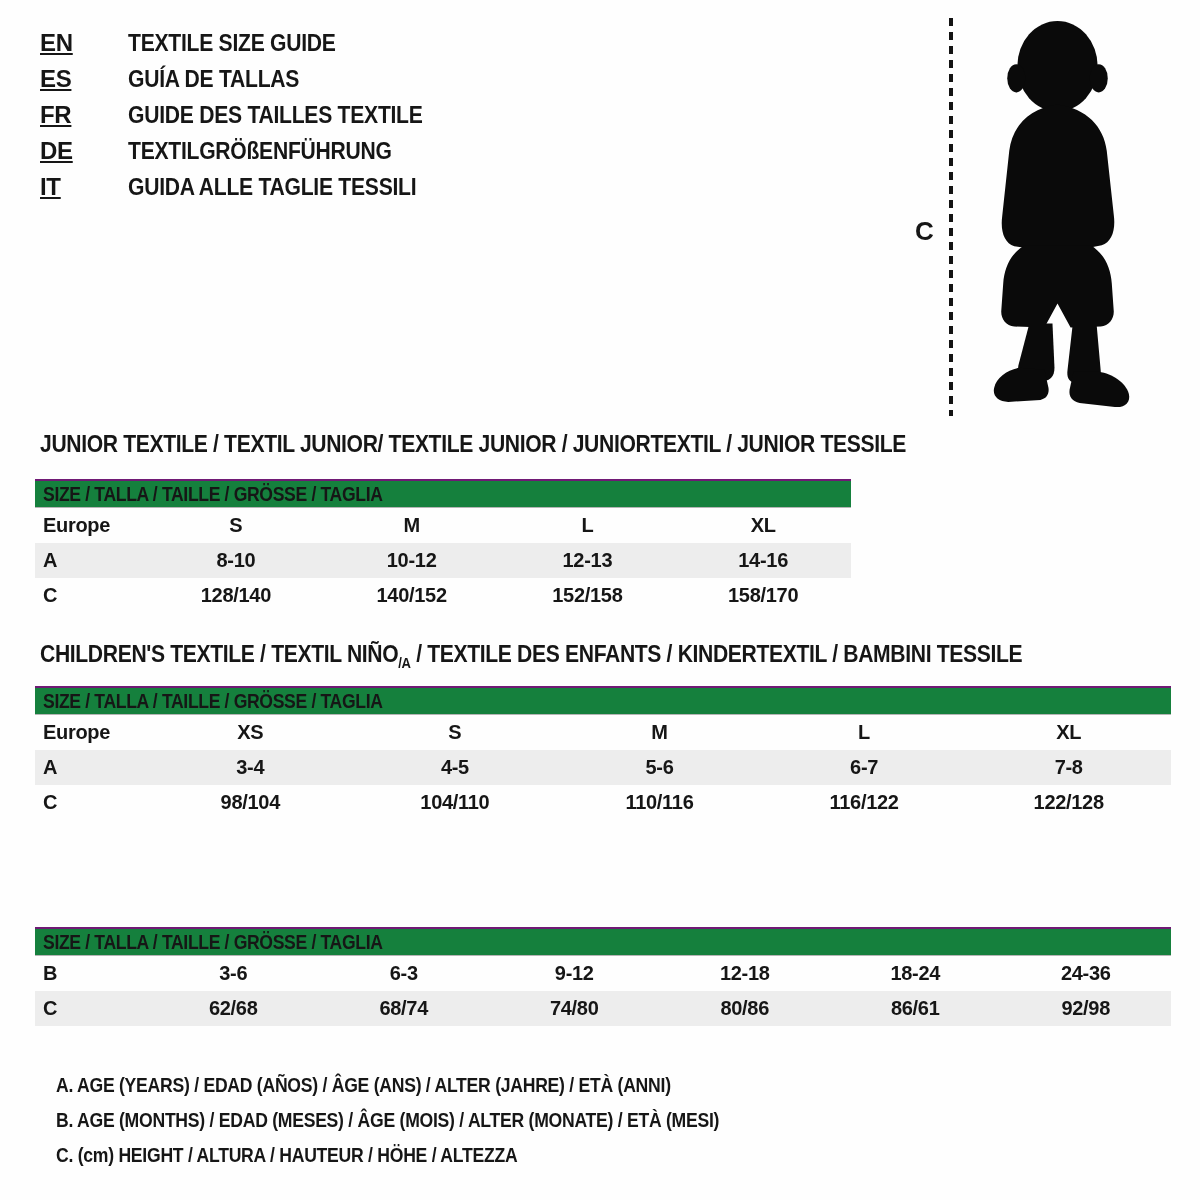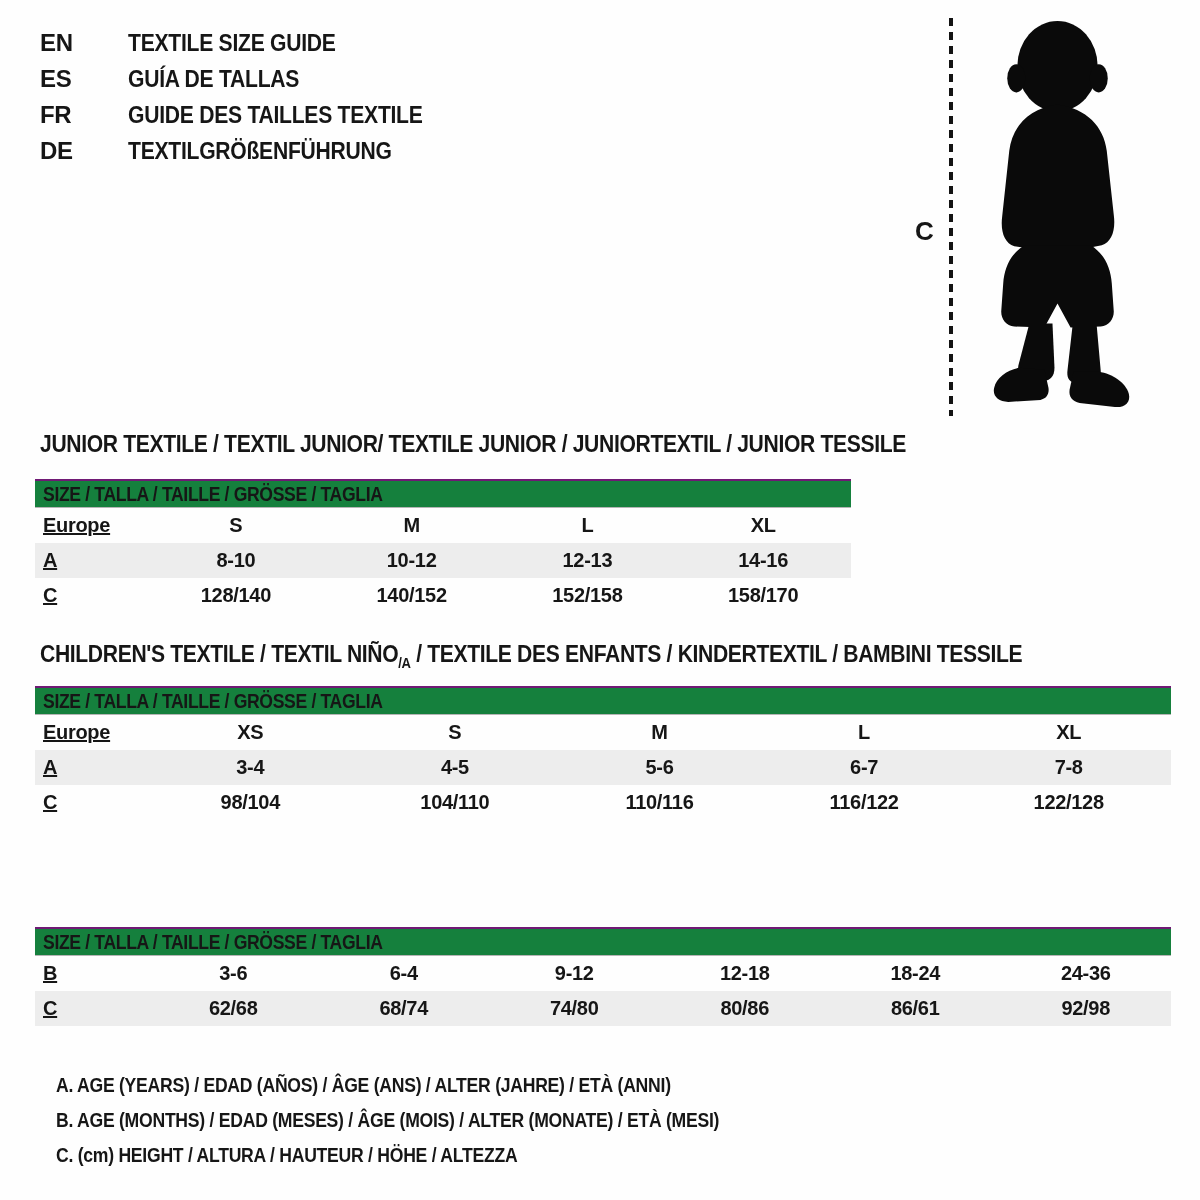--- a/index.html
+++ b/index.html
@@ -6,21 +6,21 @@
   .canvas{
     position:relative;width:1200px;height:1200px;background:#fefefe;
     font-family:"Liberation Sans",sans-serif;font-weight:700;color:#161616;
     overflow:hidden;
   }
   .cond{transform:scaleX(0.88);transform-origin:0 50%;white-space:nowrap;display:inline-block;}
 
   
   .langs{position:absolute;left:40px;top:30px;}
   .lang-row{display:flex;height:26px;margin-bottom:10px;font-size:24px;line-height:26px;letter-spacing:-0.3px;}
-  .lang-code{width:88px;flex:0 0 88px;}
+  .lang-code{width:88px;flex:0 0 88px;text-decoration:underline;}
 
   
   .figure{position:absolute;left:905px;top:12px;width:255px;height:412px;}
   .c-label{position:absolute;left:10px;top:204px;font-size:26px;}
   .dash-line{position:absolute;left:44px;top:6px;width:4px;height:398px;
     background:repeating-linear-gradient(to bottom,#131313 0 8px,transparent 8px 14px);}
   .toddler{position:absolute;left:62px;top:4px;width:180px;height:402px;}
 
   
   .sec-title{position:absolute;left:40px;font-size:24px;letter-spacing:-0.4px;}
@@ -35,21 +35,21 @@
   .t-children{top:686px;width:1136px;}
   .t-babies{top:927px;width:1136px;}
   .band{
     height:29px;background:#15803d;border-top:2px solid #701a75;border-bottom:1px solid #b5b5b5;
     display:flex;align-items:center;padding-left:8px;box-sizing:border-box;
     font-size:20px;letter-spacing:-0.4px;
   }
   .tr{display:flex;align-items:center;height:35px;font-size:20px;}
   .tr.striped{background:#ededed;}
   .td{flex:1;text-align:center;letter-spacing:-0.3px;}
-  .td.label{flex:0 0 105px;text-align:left;padding-left:8px;text-decoration:underline;}
+  .td.label{flex:0 0 105px;text-align:left;padding-left:8px;}
 
   
   .legend{position:absolute;left:56px;top:1068px;}
   .legend-line{height:35px;line-height:35px;font-size:20px;letter-spacing:-0.3px;}
 </style>
 </head>
 <body>
 
 <div class="canvas">
 
@@ -62,20 +62,24 @@
       <span class="lang-code">ES</span>
       <span class="cond">GUÍA DE TALLAS</span>
     </div>
     <div class="lang-row">
       <span class="lang-code">FR</span>
       <span class="cond">GUIDE DES TAILLES TEXTILE</span>
     </div>
     <div class="lang-row">
       <span class="lang-code">DE</span>
       <span class="cond">TEXTILGRÖßENFÜHRUNG</span>
+    </div>
+    <div class="lang-row">
+      <span class="lang-code">IT</span>
+      <span class="cond">GUIDA ALLE TAGLIE TESSILI</span>
     </div>
   </div>
 
   <div class="figure">
     <span class="c-label">C</span>
     <div class="dash-line"></div>
     <svg class="toddler" viewBox="0 0 175 400" xmlns="http://www.w3.org/2000/svg">
       <g fill="#0a0a0a">
         <ellipse cx="88" cy="50" rx="40" ry="45"></ellipse>
         <ellipse cx="47" cy="62" rx="9" ry="14"></ellipse>
@@ -153,21 +157,21 @@
     </div>
   </div>
 
   <div class="table t-babies">
     <div class="band">
       <span class="cond">SIZE / TALLA / TAILLE / GRÖSSE / TAGLIA</span>
     </div>
     <div class="tr">
       <span class="td label">B</span>
       <span class="td">3-6</span>
-      <span class="td">6-4</span>
+      <span class="td">6-3</span>
       <span class="td">9-12</span>
       <span class="td">12-18</span>
       <span class="td">18-24</span>
       <span class="td">24-36</span>
     </div>
     <div class="tr striped">
       <span class="td label">C</span>
       <span class="td">62/68</span>
       <span class="td">68/74</span>
       <span class="td">74/80</span>

